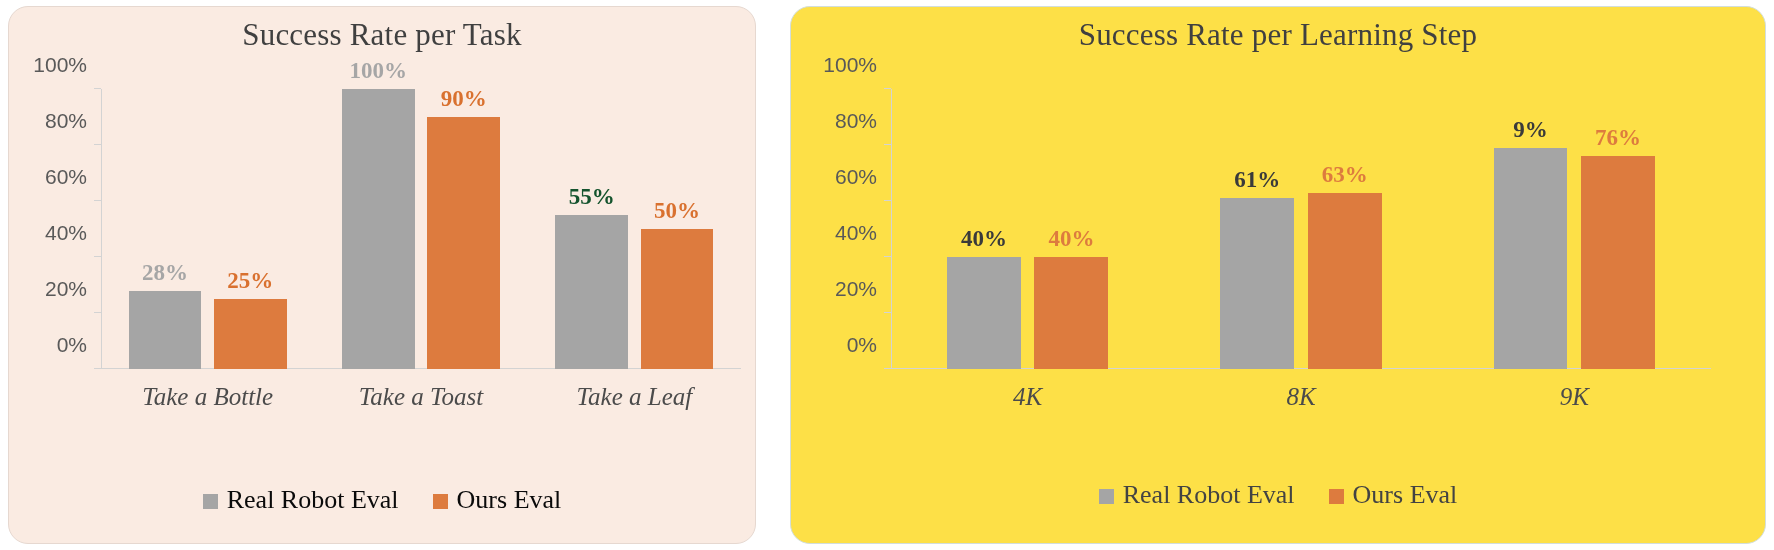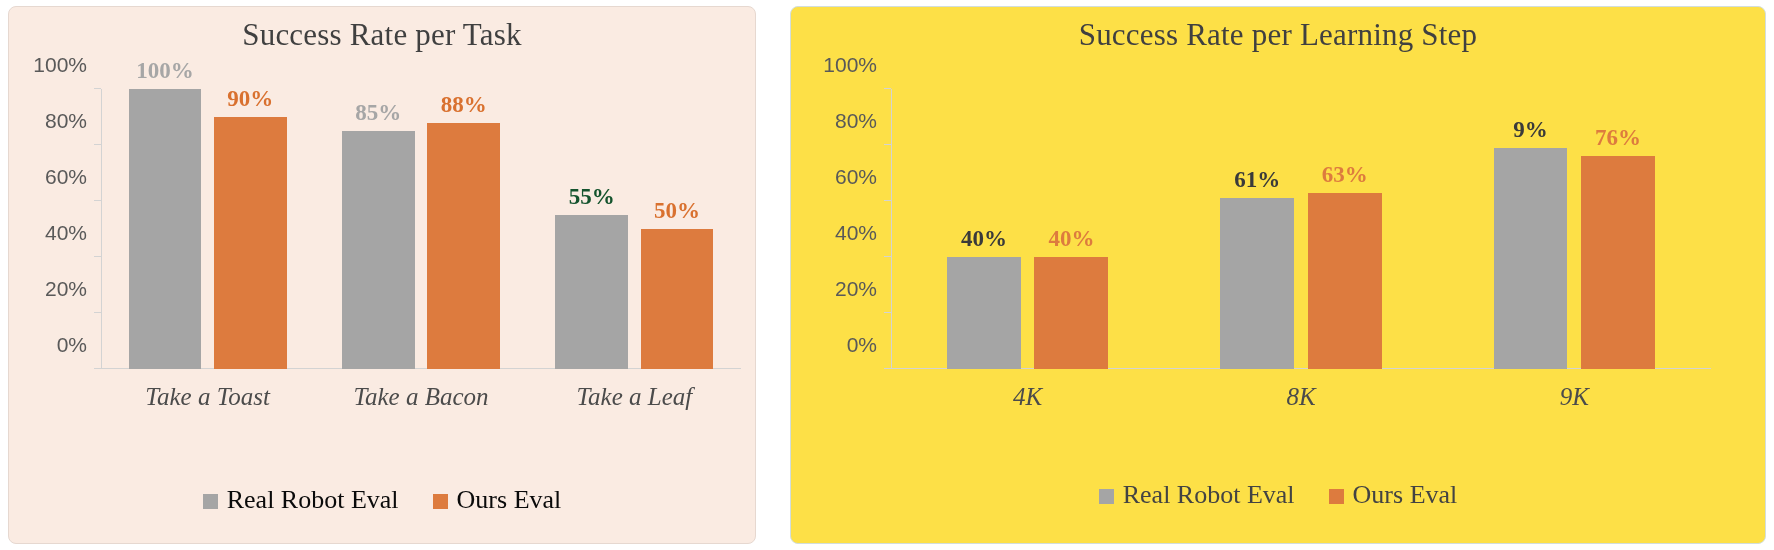--- a/index.html
+++ b/index.html
@@ -10,21 +10,21 @@
     overflow:hidden;
   }
   .board{
     position:absolute;inset:0;
     display:flex;
     align-items:stretch;
   }
   .panel{
     position:absolute;
     border:1px solid #DCDCDC;
-    border-radius:8px;
+    border-radius:20px;
     box-sizing:border-box;
   }
   #panel-left{
     left:8px;top:6px;width:748px;height:538px;
     background:#FAEBE2;
     border-color:#E6D8D0;
   }
   #panel-right{
     left:790px;top:6px;width:976px;height:538px;
     background:#fde047;
@@ -169,50 +169,50 @@
 
       <div class="ylab" style="bottom:0%">0%</div>
       <div class="ylab" style="bottom:20%">20%</div>
       <div class="ylab" style="bottom:40%">40%</div>
       <div class="ylab" style="bottom:60%">60%</div>
       <div class="ylab" style="bottom:80%">80%</div>
       <div class="ylab" style="bottom:100%">100%</div>
 
       <div class="groups">
 
+        <div class="group">
+          <div class="bar-slot" style="width:34%">
+              <div class="bar gray" style="height:28%">
+                <span class="dlabel" style="color:#A6A6A6">28%</span>
+              </div>
+            </div>
+          <div style="width:6%"></div>
+          <div class="bar-slot" style="width:34%">
+              <div class="bar orange" style="height:25%">
+                <span class="dlabel" style="color:#D9712F">25%</span>
+              </div>
+            </div>
+          <div class="xlab">Take a Bottle</div>
+        </div>
 
         <div class="group">
           <div class="bar-slot" style="width:34%">
               <div class="bar gray" style="height:100%">
                 <span class="dlabel" style="color:#A6A6A6">100%</span>
               </div>
             </div>
           <div style="width:6%"></div>
           <div class="bar-slot" style="width:34%">
               <div class="bar orange" style="height:90%">
                 <span class="dlabel" style="color:#D9712F">90%</span>
               </div>
             </div>
           <div class="xlab">Take a Toast</div>
         </div>
 
-        <div class="group">
-          <div class="bar-slot" style="width:34%">
-              <div class="bar gray" style="height:85%">
-                <span class="dlabel" style="color:#A6A6A6">85%</span>
-              </div>
-            </div>
-          <div style="width:6%"></div>
-          <div class="bar-slot" style="width:34%">
-              <div class="bar orange" style="height:88%">
-                <span class="dlabel" style="color:#D9712F">88%</span>
-              </div>
-            </div>
-          <div class="xlab">Take a Bacon</div>
-        </div>
 
         <div class="group">
           <div class="bar-slot" style="width:34%">
               <div class="bar gray" style="height:55%">
                 <span class="dlabel" style="color:#14532d">55%</span>
               </div>
             </div>
           <div style="width:6%"></div>
           <div class="bar-slot" style="width:34%">
               <div class="bar orange" style="height:50%">

